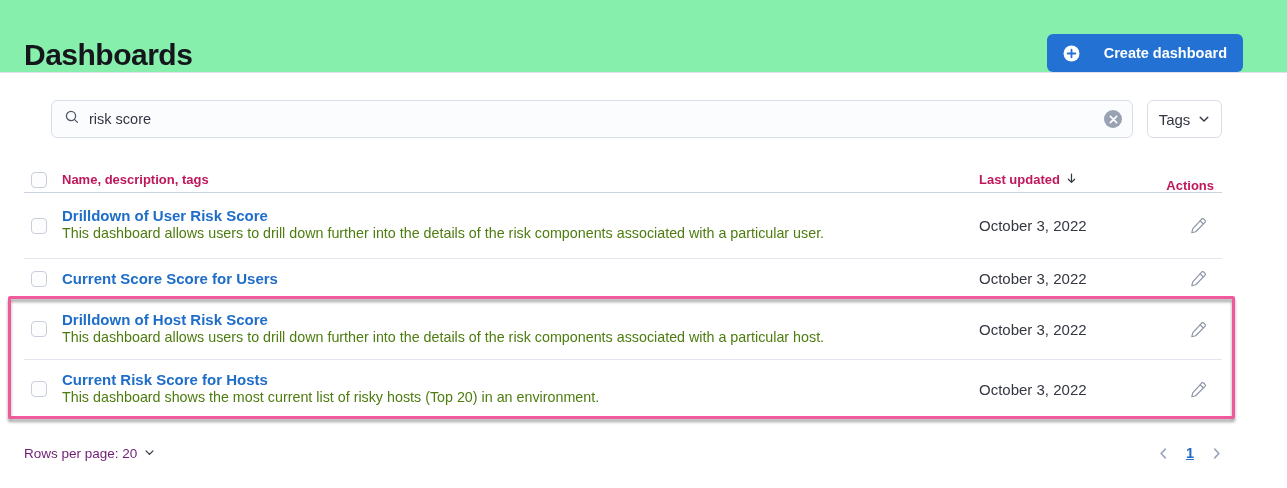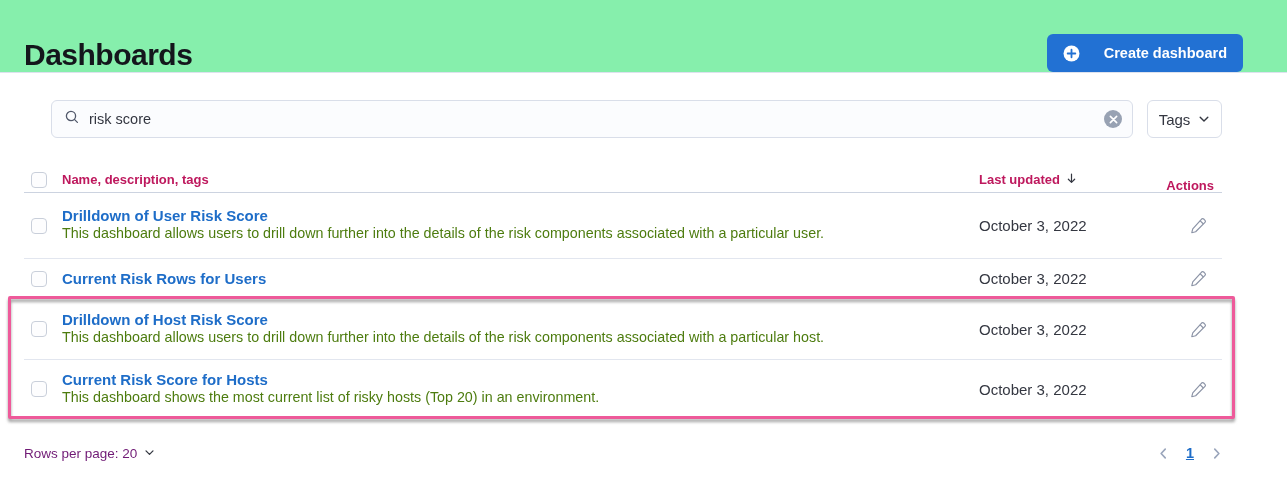--- a/index.html
+++ b/index.html
@@ -199,21 +199,21 @@
           </svg>
         </button>
       </div>
     </div>
 
     <div class="grid-row row row-2">
       <div class="cell-check">
         <span class="checkbox"></span>
       </div>
       <div class="cell-name">
-        <a class="row-title">Current Risk Rows for Users</a>
+        <a class="row-title">Current Score Score for Users</a>
 
       </div>
       <div class="cell-updated">October 3, 2022</div>
       <div class="cell-actions">
         <button class="edit-btn">
           <svg width="17" height="17" viewBox="0 0 16 16" fill="none">
             <path d="M10.9 1.9 a1.4 1.4 0 0 1 2 0 l1.2 1.2 a1.4 1.4 0 0 1 0 2 L5.3 13.9 l-3.6 .9 .9 -3.6 Z" stroke="#8b93a6" stroke-width="1.1" stroke-linejoin="round"></path>
             <path d="M9.4 3.4 L12.6 6.6" stroke="#8b93a6" stroke-width="1.1"></path>
           </svg>
         </button>

